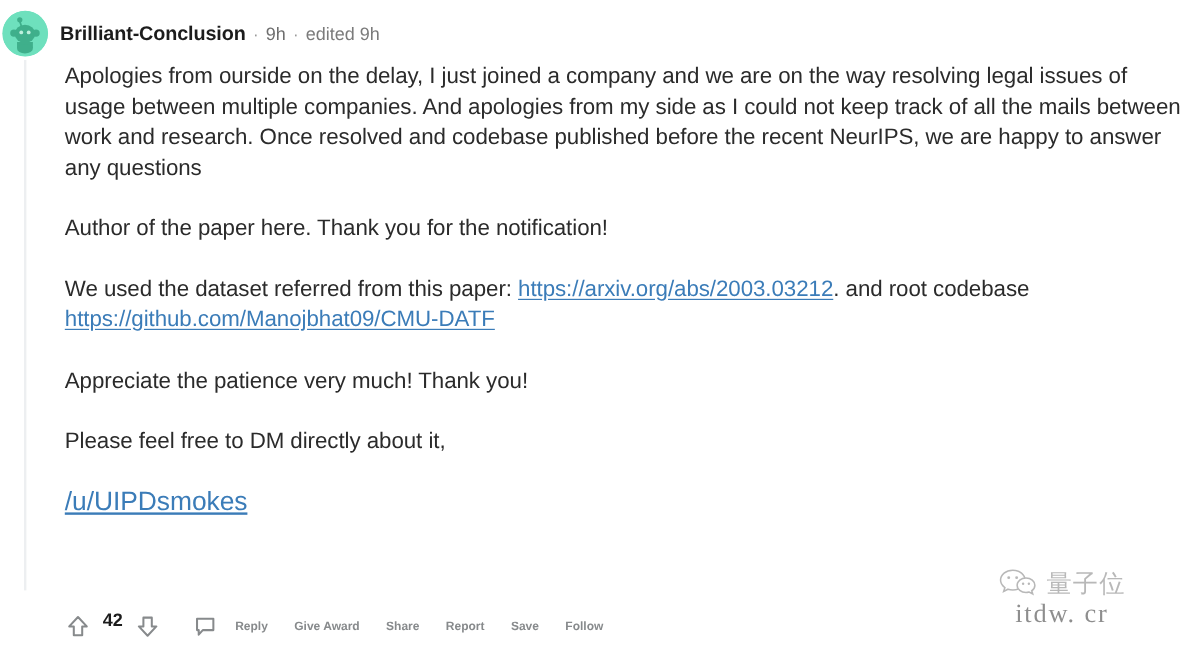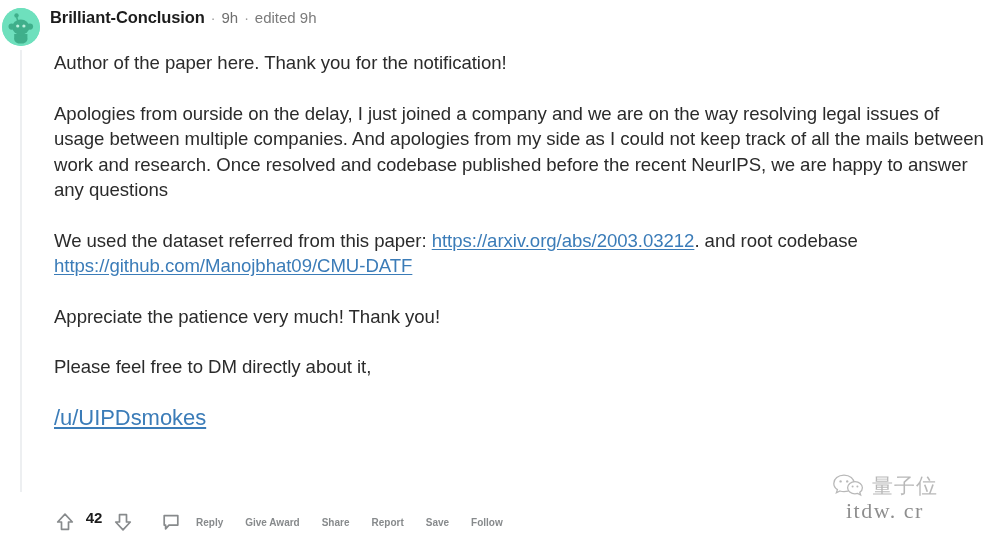--- a/index.html
+++ b/index.html
@@ -22,20 +22,21 @@
     background: #ffffff;
   }
 
   
   .comment-header {
     position: absolute;
     left: 0;
     top: 8px;
     height: 40px;
     display: flex;
+    align-items: center;
   }
   .avatar {
     width: 38px;
     height: 38px;
     margin-left: 2px;
     border-radius: 50%;
     background: #6ee0bd;
     position: relative;
     overflow: hidden;
     flex: 0 0 auto;
@@ -217,23 +218,23 @@
       <span class="meta-dot">·</span>
       <span class="meta-edited">edited 9h</span>
     </div>
   </div>
 
   <div class="thread-line"></div>
 
   <div class="comment-body">
 
 
+    <p class="para">Apologies from ourside on the delay, I just joined a company and we are on the way resolving legal issues of usage between multiple companies. And apologies from my side as I could not keep track of all the mails between work and research. Once resolved and codebase published before the recent NeurIPS, we are happy to answer any questions</p>
+
     <p class="para">Author of the paper here. Thank you for the notification!</p>
-
-    <p class="para">Apologies from ourside on the delay, I just joined a company and we are on the way resolving legal issues of usage between multiple companies. And apologies from my side as I could not keep track of all the mails between work and research. Once resolved and codebase published before the recent NeurIPS, we are happy to answer any questions</p>
 
     <p class="para"><span>We used the dataset referred from this paper: </span><a class="link" href="#">https://arxiv.org/abs/2003.03212</a><span>. and root codebase </span><a class="link" href="#">https://github.com/Manojbhat09/CMU-DATF</a></p>
 
     <p class="para">Appreciate the patience very much! Thank you!</p>
 
     <p class="para">Please feel free to DM directly about it,</p>
 
     <p class="para"><a class="userlink" href="#">/u/UIPDsmokes</a></p>
   </div>
 

